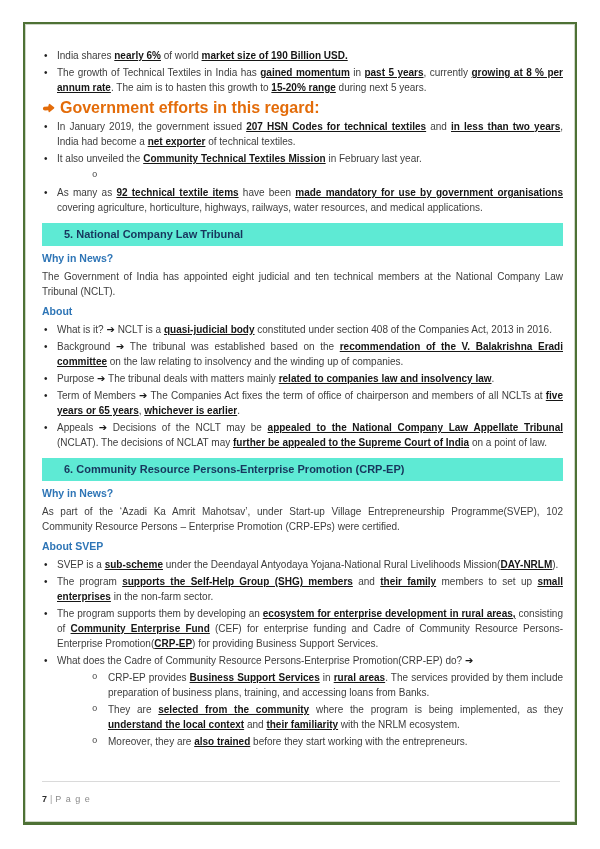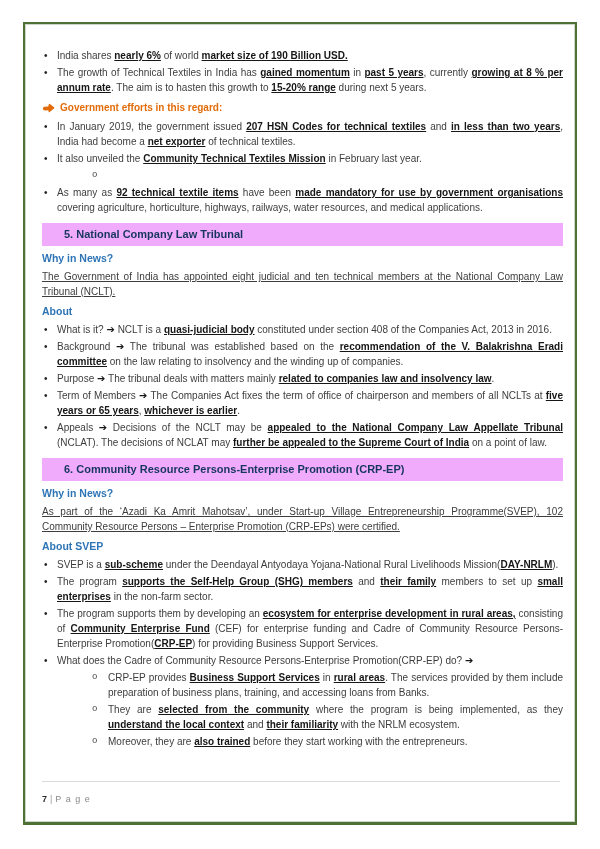--- a/index.html
+++ b/index.html
@@ -18,28 +18,28 @@
     position:absolute;left:17px;top:24px;width:521px;
     font-size:10px;line-height:15px;color:#3d3d3d;overflow:hidden;max-height:730px;
   }
   .blk{margin:0 0 2px 0;}
   .row{display:flex;}
   .row .marker{flex:0 0 13px;margin-left:2px;color:#222;}
   .row.sub{padding-left:48px;}
   .row.sub .marker{flex:0 0 16px;font-family:"Liberation Mono","DejaVu Sans Mono",monospace;font-size:9px;color:#444;}
   .txt{flex:1;text-align:justify;}
   .txt b{color:#161616;}
-  .paragraph{text-align:justify;margin:2px 0 4px 0;text-decoration:underline;}
+  .paragraph{text-align:justify;margin:2px 0 4px 0;}
   .section-bar{
-    background:#f0abfc;color:#17365d;font-weight:bold;font-size:11px;
+    background:#5eead4;color:#17365d;font-weight:bold;font-size:11px;
     height:23px;line-height:23px;padding-left:22px;margin:8px 0 5px 0;
   }
   .blue-heading{color:#2e75b6;font-weight:bold;font-size:10.5px;line-height:13px;margin:6px 0 4px 0;}
   .orange-heading{
-    color:#e36c0a;font-weight:bold;font-size:10px;line-height:13px;
+    color:#e36c0a;font-weight:bold;font-size:16px;line-height:13px;
     margin:6px 0 5px 0;display:flex;align-items:center;
   }
   .orange-heading .h-icon{margin-right:5px;display:inline-flex;}
   .footer{position:absolute;left:17px;width:518px;top:757px;}
   .footer-rule{border-top:1px solid #dadada;height:0;}
   .footer-text{margin-top:12px;font-size:9px;color:#8a8a8a;}
   .footer-text .pgnum{font-weight:bold;color:#2b2b2b;}
   .footer-text .sep{color:#9a9a9a;padding:0 3px;}
   .footer-text .pgword{letter-spacing:1px;color:#8a8a8a;}
 </style>

